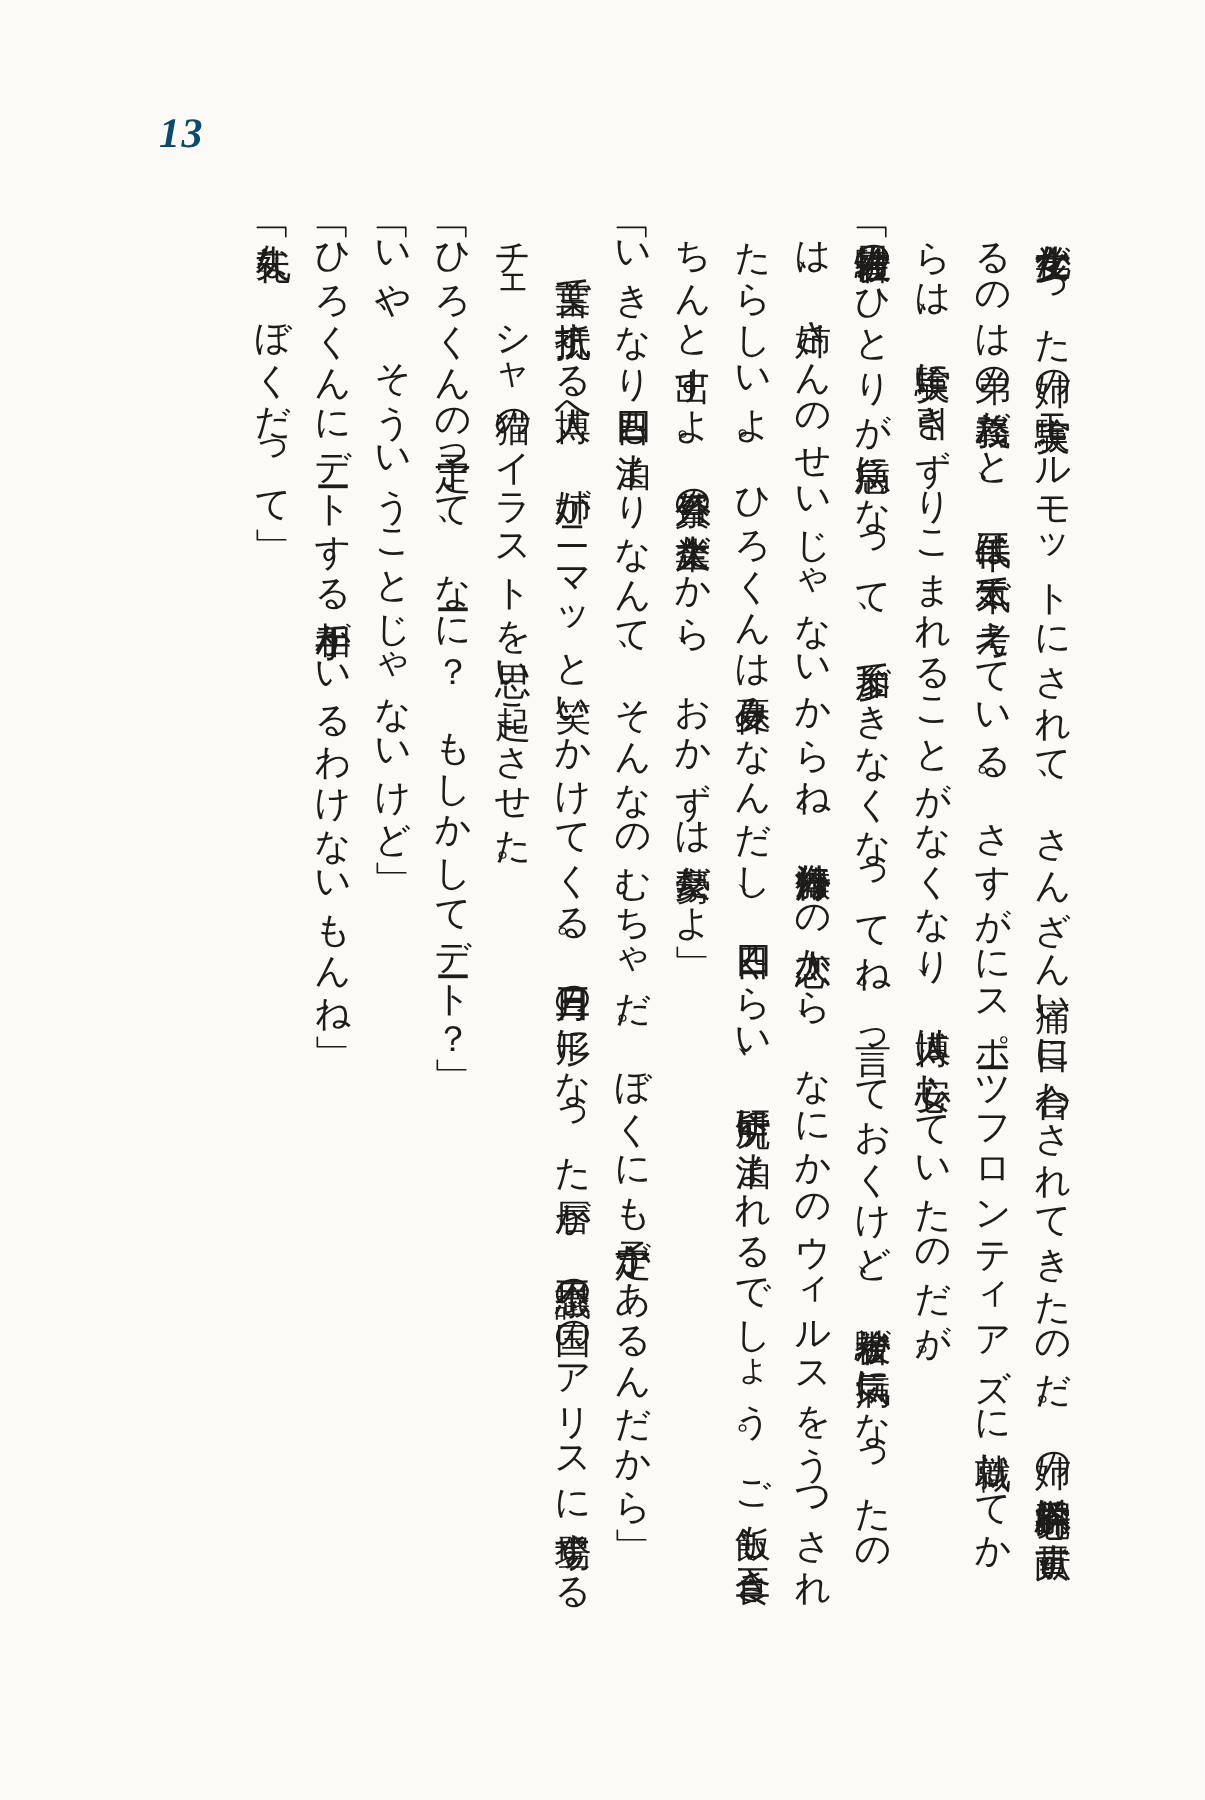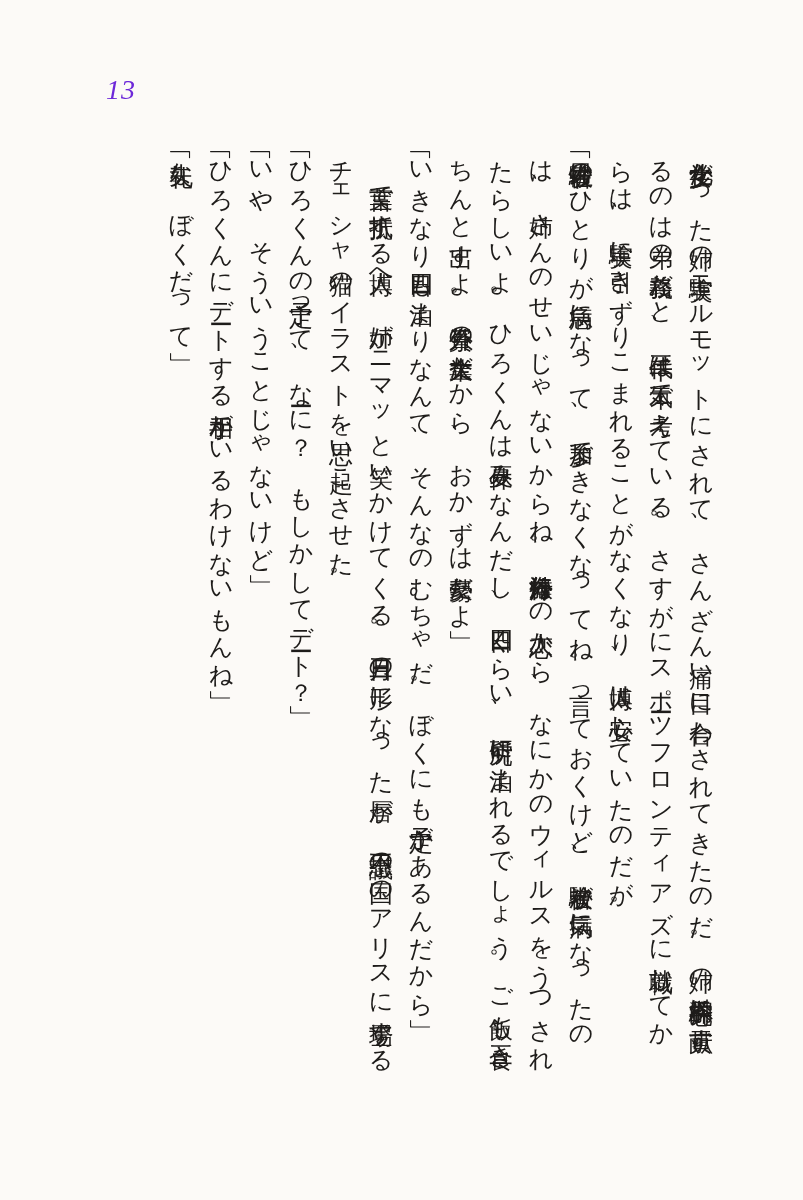--- a/index.html
+++ b/index.html
@@ -13,22 +13,23 @@
     background: #fcfaf7;
     overflow: hidden;
     font-family: "Liberation Serif", "DejaVu Serif", serif;
   }
   .page-number {
     position: absolute;
     top: 74px;
     left: 106px;
     font-size: 28px;
     font-style: italic;
-    color: #6d28d9;
+    color: #0c4a6e;
     letter-spacing: 1px;
+    font-weight: bold;
   }
   .body-text {
     position: absolute;
     top: 144px;
     right: 82px;
     width: 642px;
     height: 918px;
     writing-mode: vertical-rl;
     text-orientation: mixed;
     font-size: 24px;

